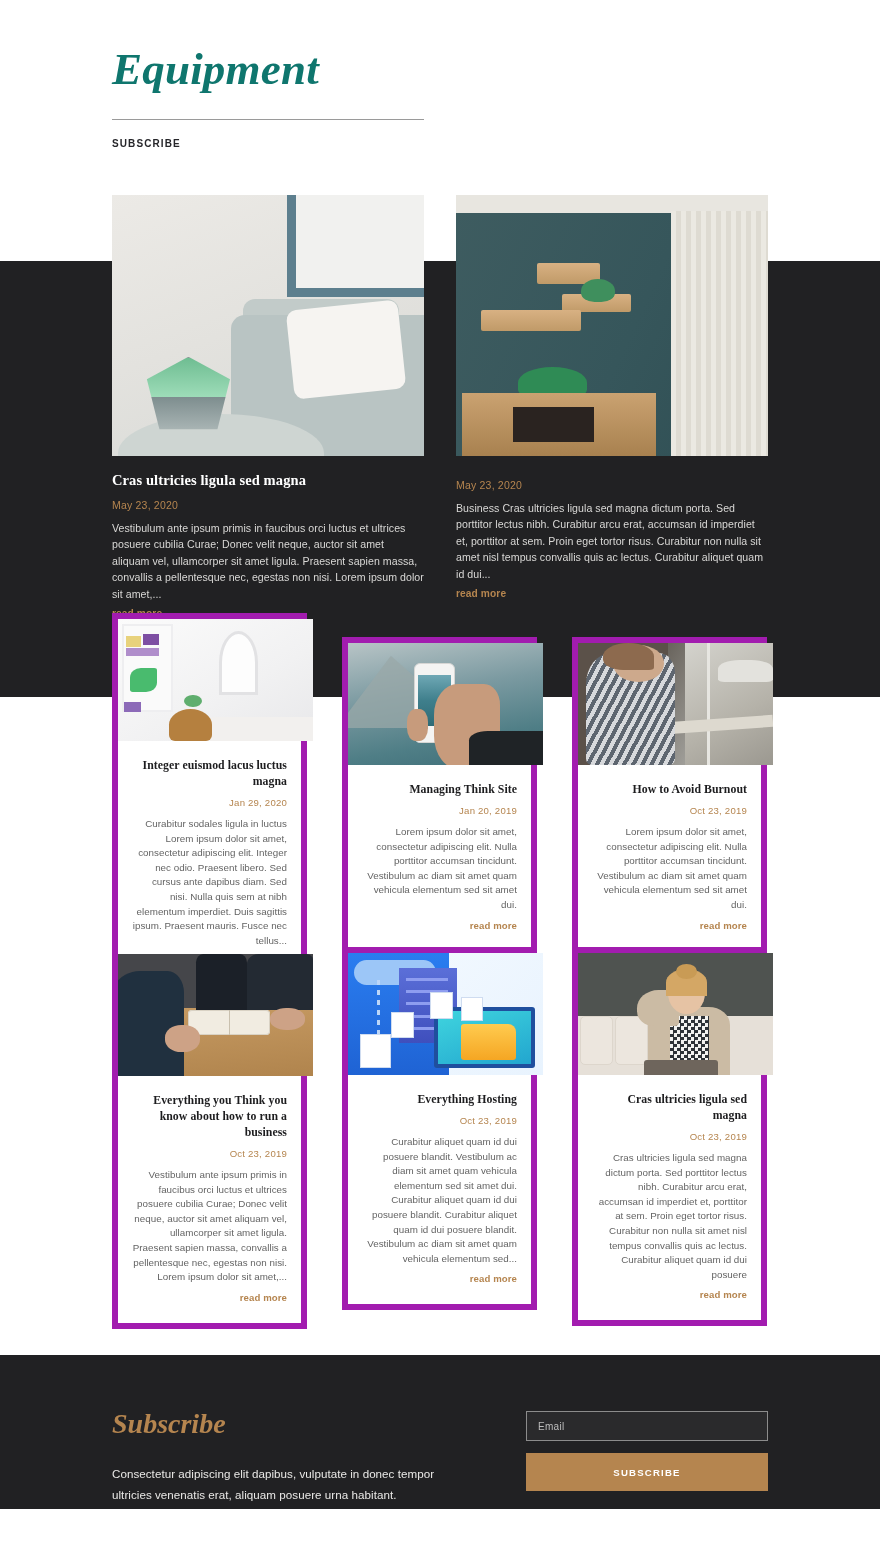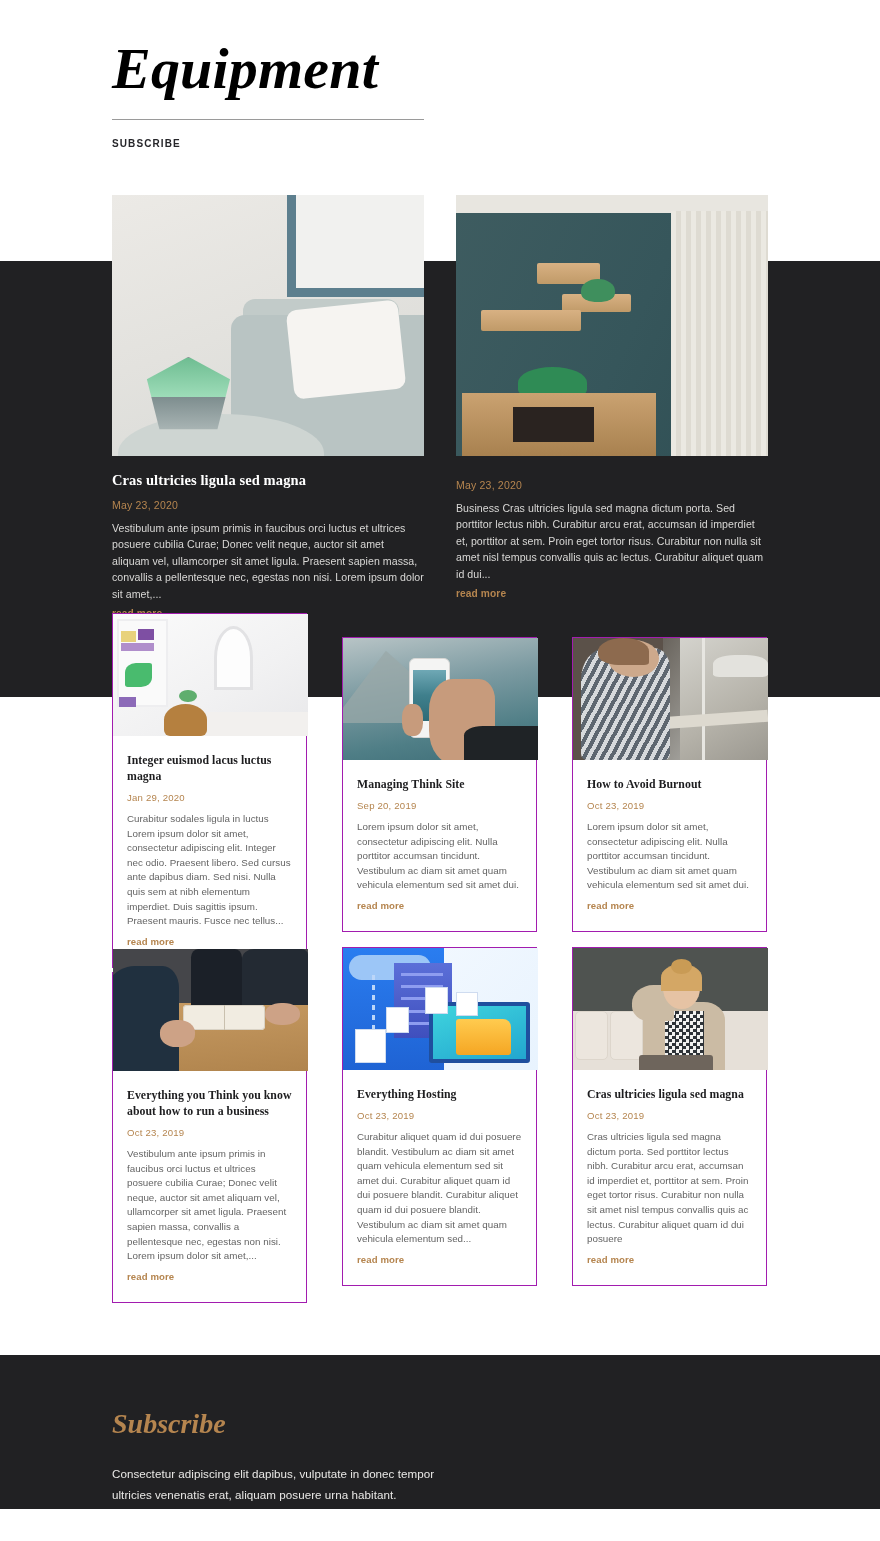--- a/index.html
+++ b/index.html
@@ -28,23 +28,23 @@
   .header {
     position: absolute;
     left: 112px; top: 40px;
     width: 312px;
     z-index: 3;
   }
   .site-title {
     font-family: "Liberation Serif", serif;
     font-style: italic;
     font-weight: 700;
-    font-size: 58px;
+    font-size: 45px;
     line-height: 58px;
-    color: #000000;
+    color: #0f766e;
     letter-spacing: 0.2px;
   }
   .title-rule {
     margin-top: 21px;
     border-bottom: 1px solid #9a9a9a;
     width: 312px;
   }
   .category-label {
     margin-top: 18px;
     font-size: 10px;
@@ -110,22 +110,23 @@
     gap: 35px;
     align-items: flex-start;
     z-index: 2;
   }
   #row-2 { top: 637px; }
   #row-3 { top: 947px; }
 
   .card {
     width: 195px;
     background: #ffffff;
-    border: 1px solid #a21caf;
+    border: 6px solid #a21caf;
     position: relative;
+    text-align: right;
   }
 
   .card-thumb {
     width: 195px; height: 122px;
     overflow: hidden;
     position: relative;
     display: block;
   }
 
   .card-body { padding: 16px 14px 18px 14px; }
@@ -599,21 +600,21 @@
           <div class="mtn"></div>
           <div class="phone-body"></div>
           <div class="phone-screen"></div>
           <div class="thumb-f"></div>
           <div class="hand"></div>
           <div class="sleeve"></div>
         </div>
       </div>
       <div class="card-body">
         <div class="c-title">Managing Think Site</div>
-        <div class="c-date">Sep 20, 2019</div>
+        <div class="c-date">Jan 20, 2019</div>
         <div class="c-excerpt">Lorem ipsum dolor sit amet, consectetur adipiscing elit. Nulla porttitor accumsan tincidunt. Vestibulum ac diam sit amet quam vehicula elementum sed sit amet dui.</div>
         <a class="c-more" href="#">read more</a>
       </div>
     </div>
 
     <div class="card">
       <div class="card-thumb">
         <div class="ph ph-window">
           <div class="wall"></div>
           <div class="glass"></div>
@@ -711,16 +712,20 @@
       </div>
     </div>
   </div>
 
   <div class="footer">
     <div class="footer-inner">
       <div class="footer-left">
         <div class="subscribe-title">Subscribe</div>
         <div class="subscribe-text">Consectetur adipiscing elit dapibus, vulputate in donec tempor ultricies venenatis erat, aliquam posuere urna habitant.</div>
       </div>
+      <div class="footer-right">
+        <input class="email-input" type="text" placeholder="Email" style="">
+        <button class="subscribe-btn">SUBSCRIBE</button>
+      </div>
     </div>
   </div>
 
 </div>
 
 </body></html>

